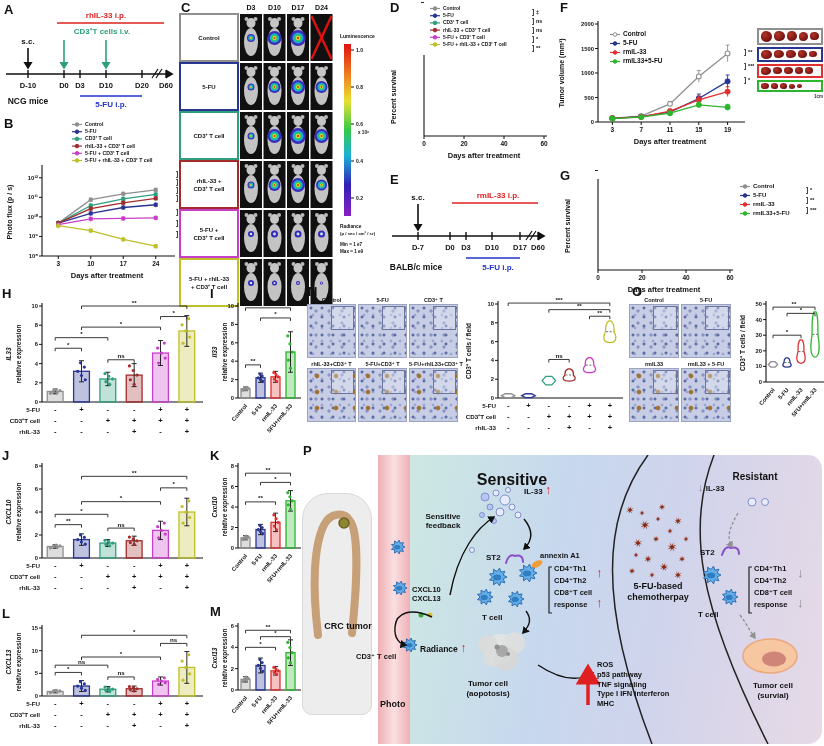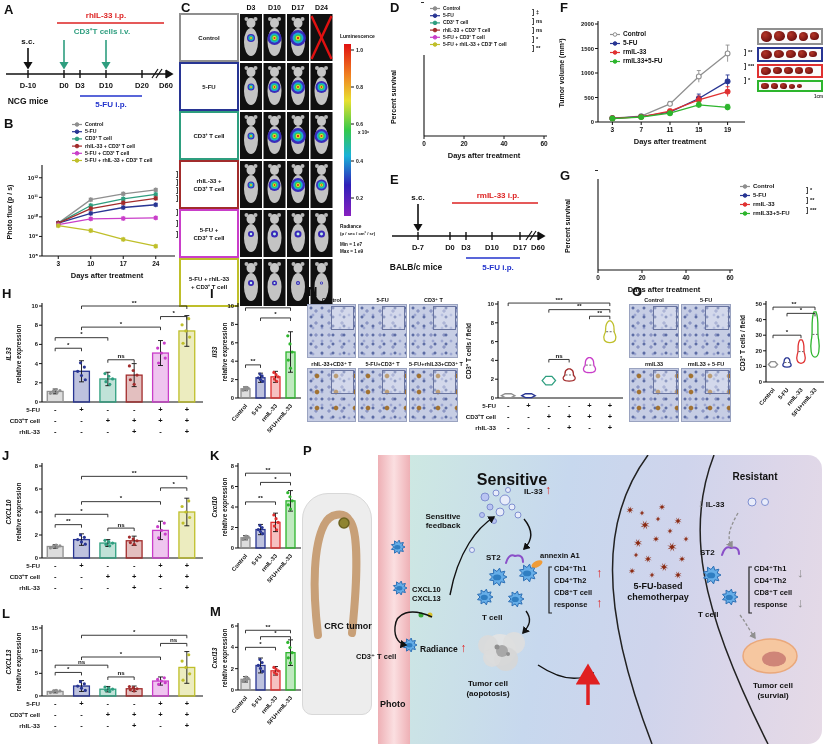--- a/index.html
+++ b/index.html
@@ -1420,21 +1420,23 @@
     <div class="pt" style="left:56px;top:197px;font-size:7.5px">CD3⁺ T cell</div>
     <div class="pt" style="left:186px;top:98px;font-size:8px">ST2</div>
     <div class="pt" style="left:240px;top:96px;font-size:7.5px">annexin A1</div>
     <div class="pt" style="left:254px;top:108px;font-size:7.5px;line-height:12px">
       <span>CD4⁺Th1</span><br><span>CD4⁺Th2</span><br><span>CD8⁺T cell</span><br><span>response</span></div>
     <div class="pt up" style="left:296px;top:110px;font-size:13px">↑</div>
     <div class="pt up" style="left:296px;top:140px;font-size:13px">↑</div>
     <div class="pt" style="left:182px;top:158px;font-size:8px">T cell</div>
     <div class="pt" style="left:156px;top:224px;width:64px;text-align:center;font-size:8px;line-height:9.5px"><span>Tumor cell</span><br><span>(aopotosis)</span></div>
     <div class="pt" style="left:320px;top:126px;width:76px;text-align:center;font-size:9px;line-height:10.5px"><span>5-FU-based</span><br><span>chemotherpay</span></div>
-    <div class="pt" style="left:398px;top:42px;font-size:8px"><span class="down" style="font-size:11px">↓</span> <span>IL-33</span></div>
+    <div class="pt" style="left:297px;top:205px;font-size:7.5px;line-height:9.8px">
+      <span>ROS</span><br><span>p53 pathway</span><br><span>TNF signaling</span><br><span>Type I IFN interferon</span><br><span>MHC</span></div>
+    <div class="pt" style="left:398px;top:26px;font-size:8px"><span class="down" style="font-size:11px">↓</span> <span>IL-33</span></div>
     <div class="pt" style="left:400px;top:93px;font-size:8px">ST2</div>
     <div class="pt" style="left:454px;top:108px;font-size:7.5px;line-height:12px">
       <span>CD4⁺Th1</span><br><span>CD4⁺Th2</span><br><span>CD8⁺T cell</span><br><span>response</span></div>
     <div class="pt down" style="left:497px;top:110px;font-size:13px">↓</div>
     <div class="pt down" style="left:497px;top:140px;font-size:13px">↓</div>
     <div class="pt" style="left:398px;top:155px;font-size:8px">T cell</div>
     <div class="pt" style="left:438px;top:226px;width:70px;text-align:center;font-size:8px;line-height:9.5px"><span>Tumor cell</span><br><span>(survial)</span></div>
   </div>
 </div>
 

